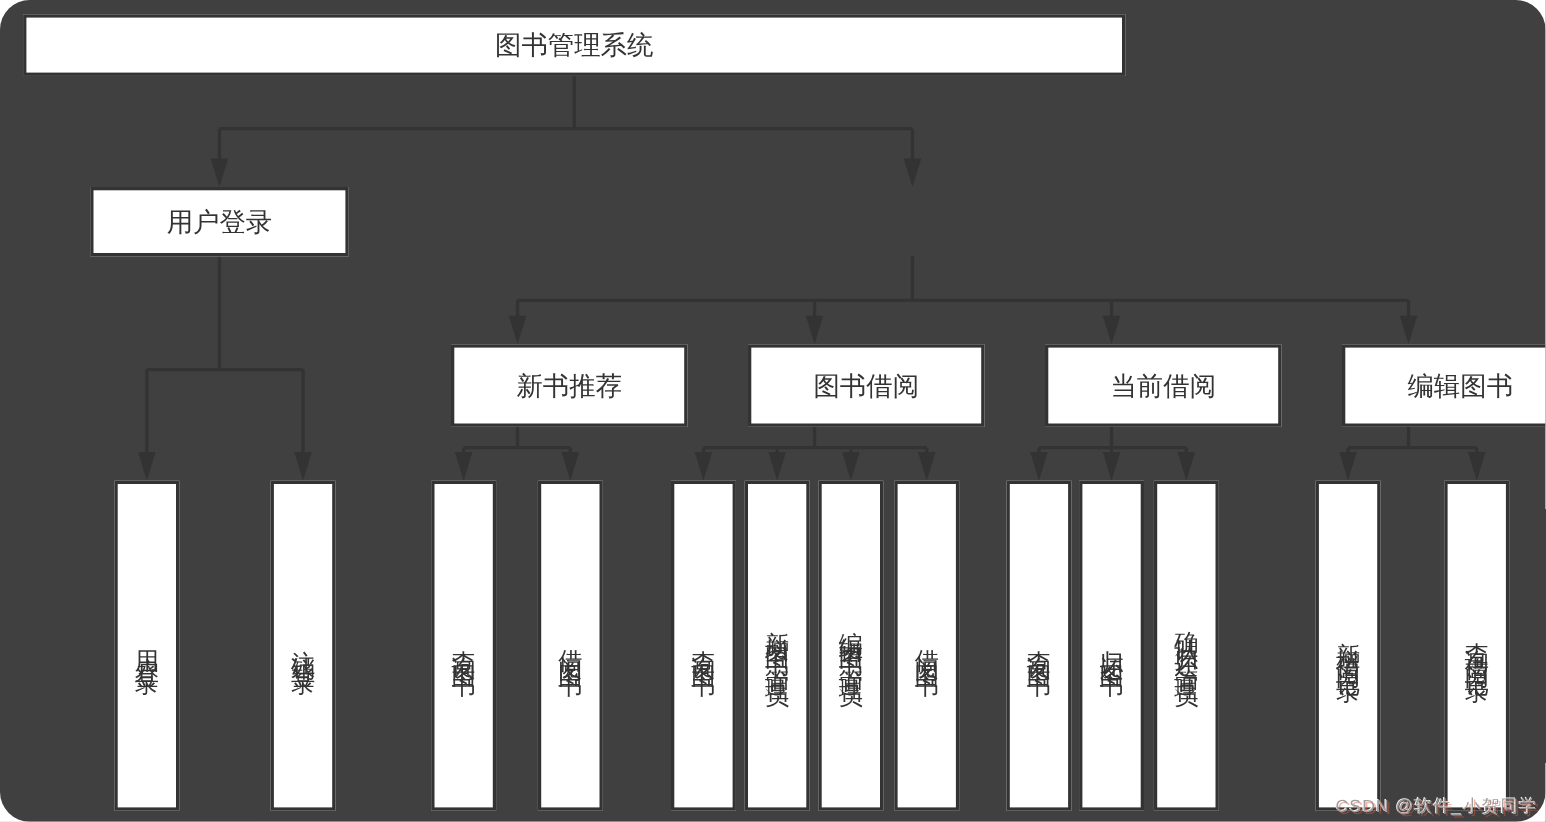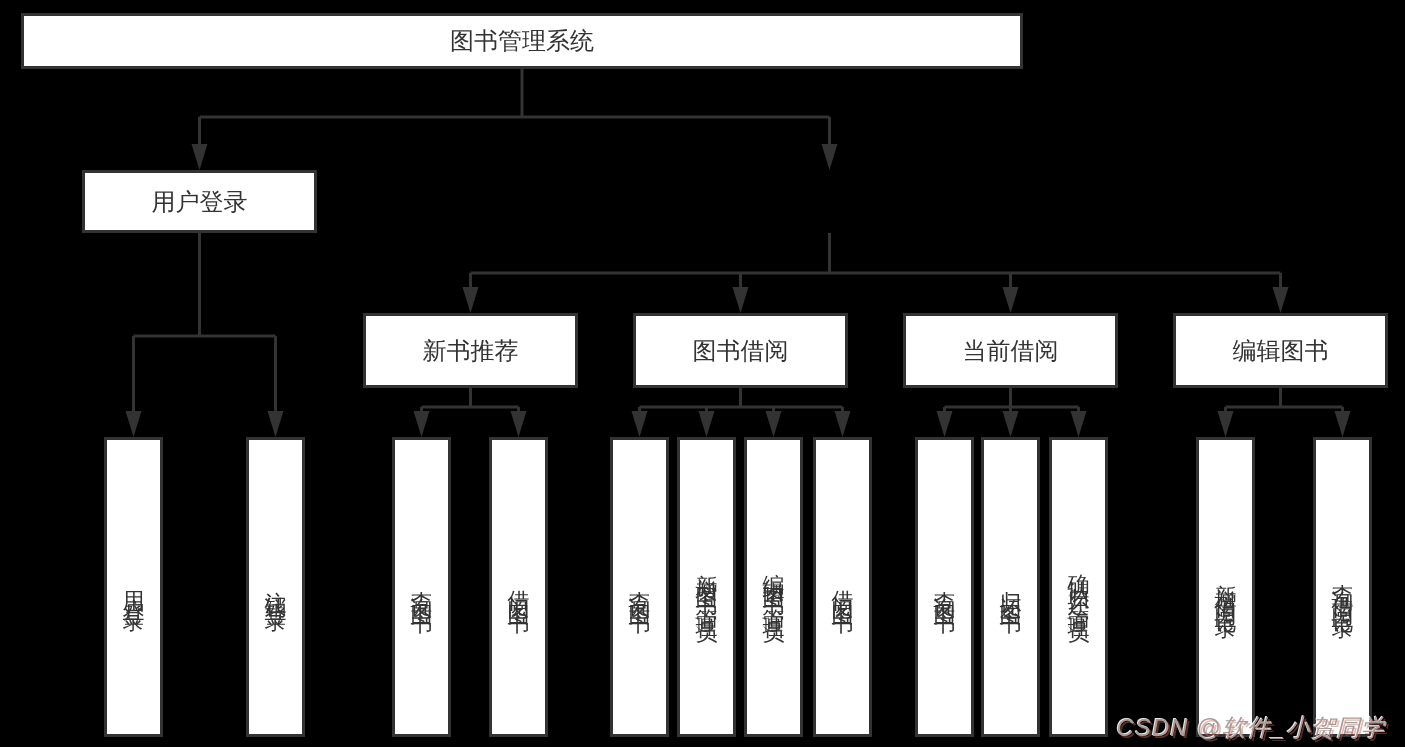--- a/index.html
+++ b/index.html
@@ -1,57 +1,57 @@
 <!DOCTYPE html>
 <html><head>
 <meta charset="utf-8">
 <style>
   html, body { margin: 0; padding: 0; background: #ffffff; }
   #canvas {
     position: relative;
     width: 1405px;
     height: 747px;
-    background: #000000;
+    background: #404040;
     font-family: "Liberation Sans", "DejaVu Sans", sans-serif;
     overflow: hidden;
+    border-radius: 27px;
   }
   #wires { position: absolute; left: 0; top: 0; width: 1405px; height: 747px; }
   .box {
     position: absolute;
     box-sizing: border-box;
     border: 3px solid #333333;
     background: #ffffff;
     color: #333333;
     display: flex;
     align-items: center;
     justify-content: center;
     text-align: center;
   }
   .root  { left: 21px;  top: 13px;  width: 1002px; height: 56px; font-size: 24px; }
   .lvl2  { top: 170px; width: 235px; height: 63px; font-size: 24px; }
-  .lvl3  { top: 313px; width: 215px; height: 75px; font-size: 24px; }
+  .lvl3  { top: 313px; width: 215px; height: 75px; font-size: 24px; margin-left: 47px; }
   .leaf  {
     top: 437px; width: 59px; height: 300px; font-size: 22px;
   }
   .leaf span {
     writing-mode: vertical-rl;
     text-orientation: mixed;
     letter-spacing: 7px;
     line-height: 1;
     white-space: nowrap;
   }
   .watermark {
     position: absolute;
-    right: 19px;
+    right: 7px;
     bottom: 3px;
-    font-size: 24px;
+    font-size: 16px;
     color: #9e9e9e;
     letter-spacing: 1px;
     text-shadow: 2px 2px 0 rgba(224, 88, 64, 0.45), -1px -1px 0 rgba(255,255,255,0.9);
-    font-style: italic;
   }
 </style>
 </head>
 <body>
 
 <div id="canvas">
 
   <svg id="wires" viewBox="0 0 1405 747" xmlns="http://www.w3.org/2000/svg">
     <g stroke="#333333" stroke-width="3" fill="none">
       <path d="M522 69 V117 M199.5 117 H829.5 M199.5 117 V150 M829.5 117 V150"></path>

